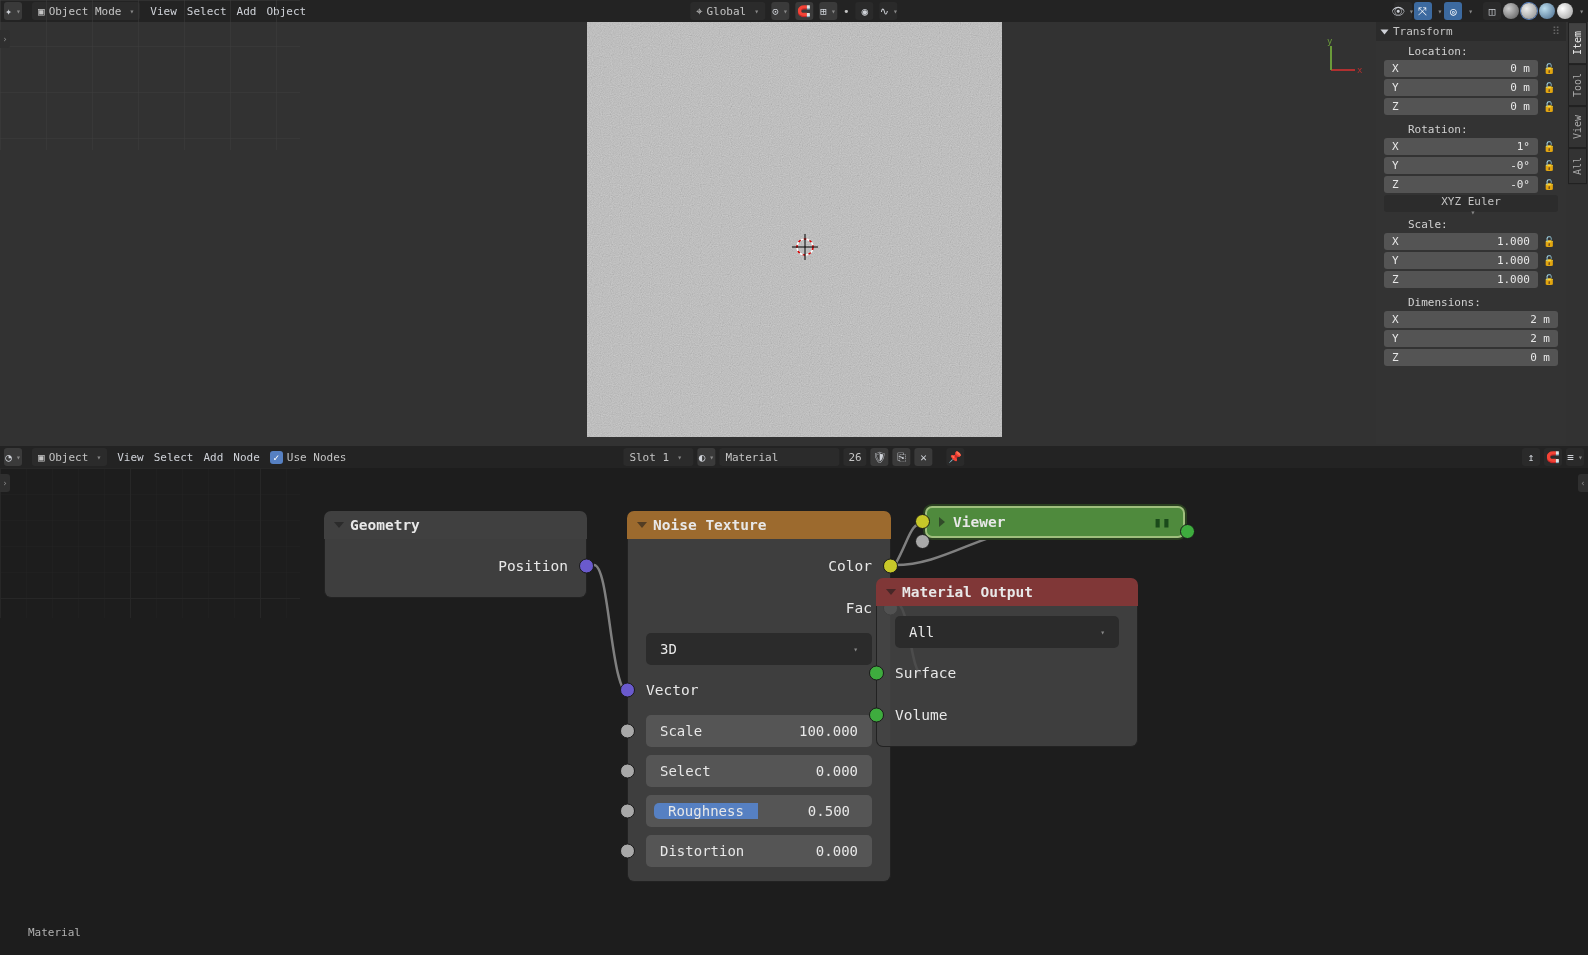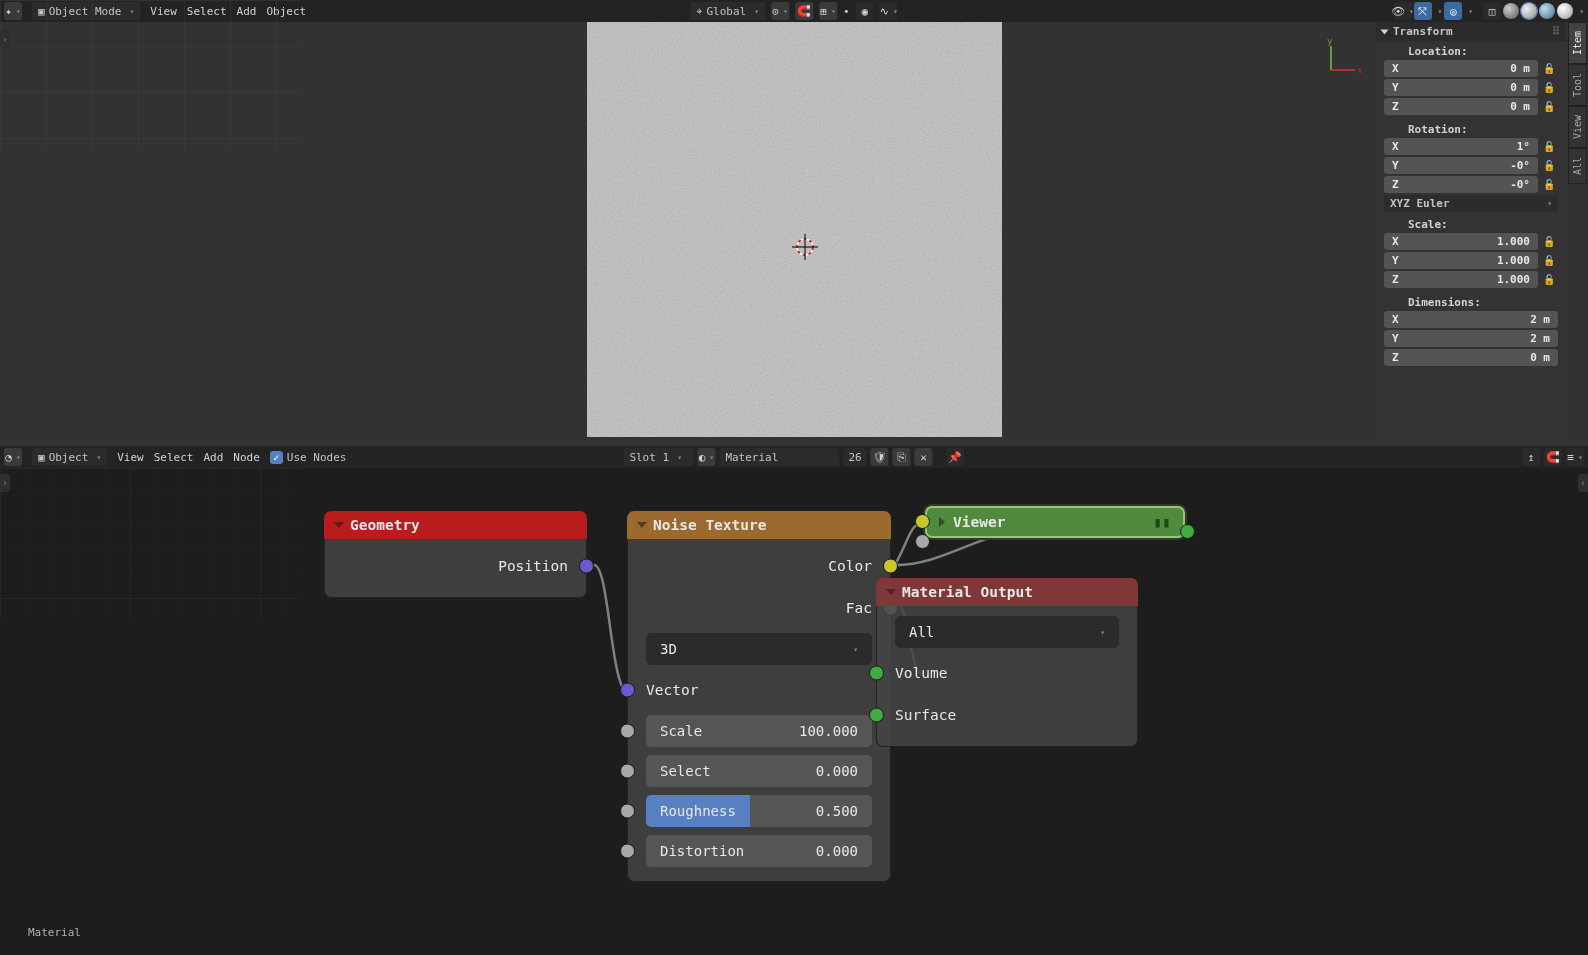--- a/index.html
+++ b/index.html
@@ -20,29 +20,29 @@
 
 .viewport { position: relative; height: 446px; background: #323232; overflow: hidden; }
 .grid-bg { position: absolute; inset: 0; }
 .noise-plane { position: absolute; left: 587px; top: 22px; width: 415px; height: 415px; }
 
 .overlay-text { position: absolute; left: 10px; top: 28px; font-size: 11px; color: #d2d2d2; line-height: 16px; }
 .cursor3d { position: absolute; left: 790px; top: 232px; }
 .axis-gizmo { position: absolute; right: 225px; top: 38px; }
 
 
-.npanel { position: absolute; right: 22px; top: 22px; width: 190px; background: #333333; height: 422px; font-size: 11px; font-weight: bold; }
+.npanel { position: absolute; right: 22px; top: 22px; width: 190px; background: #333333; height: 422px; font-size: 11px; }
 .npanel .panel-head { background: #2b2b2b; padding: 3px 6px; display: flex; align-items: center; gap: 6px; }
 .tri-small { width: 0; height: 0; border-top: 4px solid transparent; border-bottom: 4px solid transparent; border-left: 5px solid #cfd2d8; display: inline-block; transform: rotate(90deg); }
 .npanel .sec { padding: 4px 8px 2px; }
 .lbl { color: #d2d2d2; margin-bottom: 2px; margin-left: 24px; }
 .numrow { display: flex; align-items: center; gap: 4px; margin-bottom: 2px; }
 .numfield { flex: 1; background: #545454; border-radius: 3px; height: 17px; display: flex; align-items: center; justify-content: space-between; padding: 0 8px; color: #e8e8e8; }
 .lockico { width: 16px; height: 16px; display: flex; align-items: center; justify-content: center; color: #888; font-size: 10px; }
-.npanel select, .euler { width: 100%; background: #2c2c2c; border: none; color: #c4c4c4; height: 17px; border-radius: 3px; padding: 0 6px; display: flex; align-items: center; justify-content: space-between; appearance: none; }
+.npanel select, .euler { width: 100%; background: #2c2c2c; border: none; color: #c4c4c4; height: 17px; border-radius: 3px; padding: 0 6px; display: flex; align-items: center; justify-content: space-between; appearance: none; flex-direction: column; }
 .ntabs { position: absolute; right: 0px; top: 22px; width: 20px; z-index: 10; }
 .ntab { writing-mode: vertical-rl; transform: rotate(180deg); padding: 8px 3px; background: #333333; border: 1px solid #202020; text-align: center; font-size: 10px; color: #aaa; }
 .ntab.active { background: #424242; color: #e8e8e8; }
 
 
 .node-header { position: relative; }
 .node-header .mid { position: absolute; left: 50%; transform: translateX(-50%); display: flex; align-items: center; gap: 4px; }
 .node-header .right { margin-left: auto; display: flex; gap: 4px; }
 .chk { display: flex; align-items: center; gap: 4px; }
 .chkbox { width: 13px; height: 13px; background: #5680c2; border-radius: 3px; display: inline-flex; align-items: center; justify-content: center; color: #fff; font-size: 10px; }
@@ -335,21 +335,21 @@
   <div class="chevron-tab" style="right:0; top:6px; border-radius:3px 0 0 3px">‹</div>
 
   <svg class="wire" style="left:0;top:0;width:100%;height:100%">
     <path d="M 594 97  C 610 97, 610 227, 630 227" stroke="#808080" stroke-width="2.5" fill="none"></path>
     <path d="M 895 97  C 910 70, 910 55, 924 55" stroke="#808080" stroke-width="2.5" fill="none"></path>
     <path d="M 895 97  C 960 97, 1000 40, 1115 57" stroke="#808080" stroke-width="2.5" fill="none"></path>
     <path d="M 895 134 C 910 134, 910 206, 922 206" stroke="#808080" stroke-width="2.5" fill="none"></path>
   </svg>
 
   <div class="node" style="left:324px; top:43px; width:263px;">
-    <div class="node-head" style="background:#b91c1c;">
+    <div class="node-head" style="background:#404040;">
       <span class="t"></span>
       <span>Geometry</span>
     </div>
     <div class="node-body">
       <div class="row">
         <span class="label-right">Position</span>
         <span class="sock r s-purple"></span>
       </div>
     </div>
   </div>
@@ -385,21 +385,21 @@
       </div>
       <div class="row" style="height:40px">
         <span class="sock l s-grey"></span>
         <div class="node-prop" style="margin:0;flex:1">
           <span class="nm">Select</span>
             <span>0.000</span>
         </div>
       </div>
       <div class="row" style="height:40px">
         <span class="sock l s-grey"></span>
-        <div class="node-prop" style="margin:0;flex:1;padding:0;overflow:hidden">
+        <div class="node-prop" style="margin:0;flex:1;padding:8px;overflow:hidden">
           <span class="nm" style="background:#5680c2;height:100%;display:flex;align-items:center;padding:0 14px;border-radius:5px 0 0 5px">Roughness</span>
           <span style="padding:0 14px">0.500</span>
         </div>
       </div>
       <div class="row" style="height:40px">
         <span class="sock l s-grey"></span>
         <div class="node-prop" style="margin:0;flex:1">
           <span class="nm">Distortion</span>
             <span>0.000</span>
         </div>
@@ -423,23 +423,23 @@
       <span class="t"></span>
       <span>Material Output</span>
     </div>
     <div class="node-body">
       <div class="node-prop dd">
         <span>All</span>
           <span class="chev">▾</span>
       </div>
       <div class="row">
         <span class="sock l s-green"></span>
+        <span>Surface</span>
+      </div>
+      <div class="row">
+        <span class="sock l s-green"></span>
         <span>Volume</span>
-      </div>
-      <div class="row">
-        <span class="sock l s-green"></span>
-        <span>Surface</span>
       </div>
     </div>
   </div>
 
   <div class="breadcrumb">Material</div>
 </div>
 
 </body></html>

